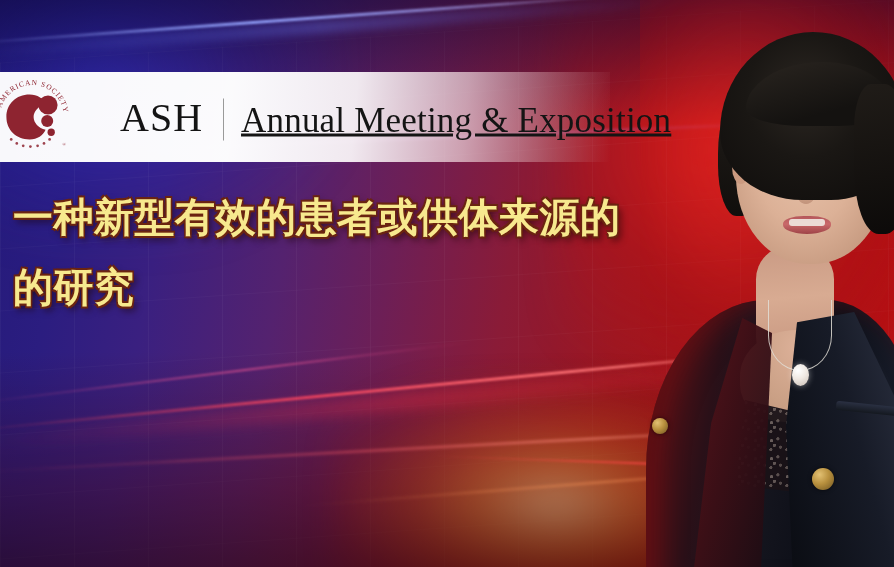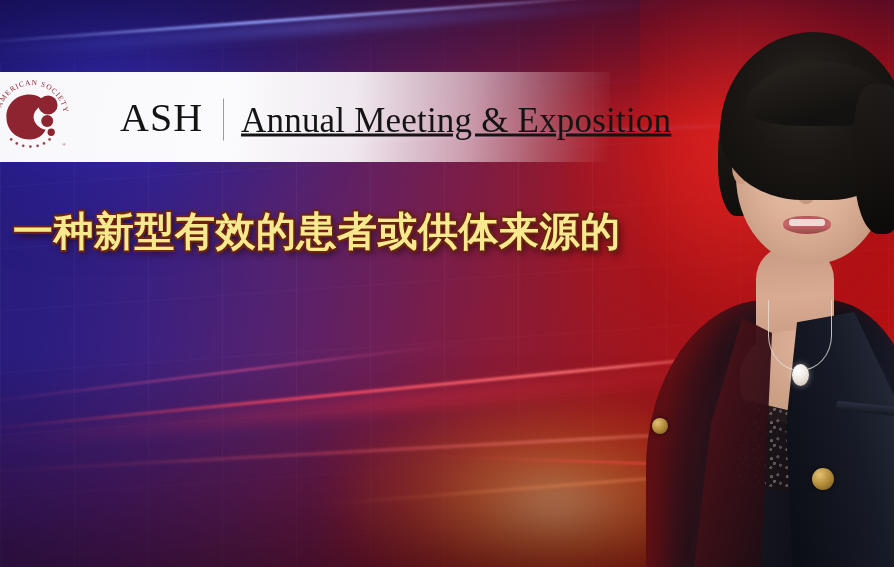--- a/index.html
+++ b/index.html
@@ -372,21 +372,21 @@
     width: 62px; height: 9px;
     background: linear-gradient(180deg, #2a3042 0%, #14181f 100%);
     border-radius: 3px;
     transform: rotate(6deg);
   }
 
   
   .headline {
     position: absolute;
     left: 13px;
-    top: 196px;
+    top: 182px;
     width: 720px;
   }
   .hl-line {
     font-family: "Liberation Sans", sans-serif;
     font-weight: 700;
     font-size: 40px;
     line-height: 70px;
     color: #f7e98e;
     white-space: nowrap;
     letter-spacing: 0.5px;
@@ -484,15 +484,16 @@
       <div class="ash-wordmark">
         <span class="ash-name">ASH</span>
         <span class="ash-div"></span>
         <span class="ash-tagline">Annual Meeting &amp; Exposition</span>
       </div>
     </div>
   </div>
 
   <div class="headline">
     <div class="hl-line">一种新型有效的患者或供体来源的</div>
+    <div class="hl-line">的研究</div>
   </div>
 
 </div>
 
 </body></html>

